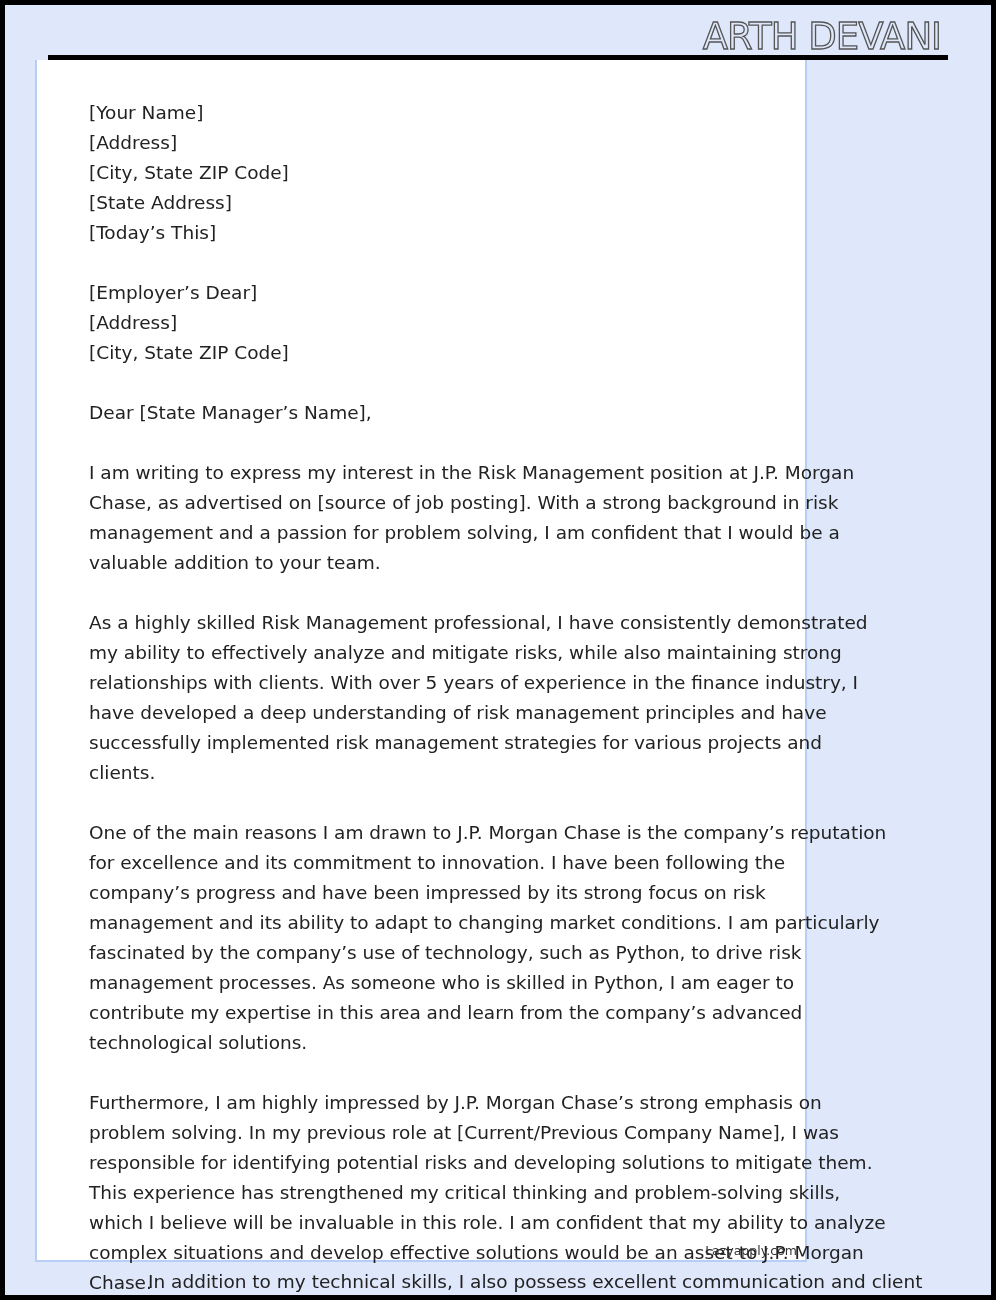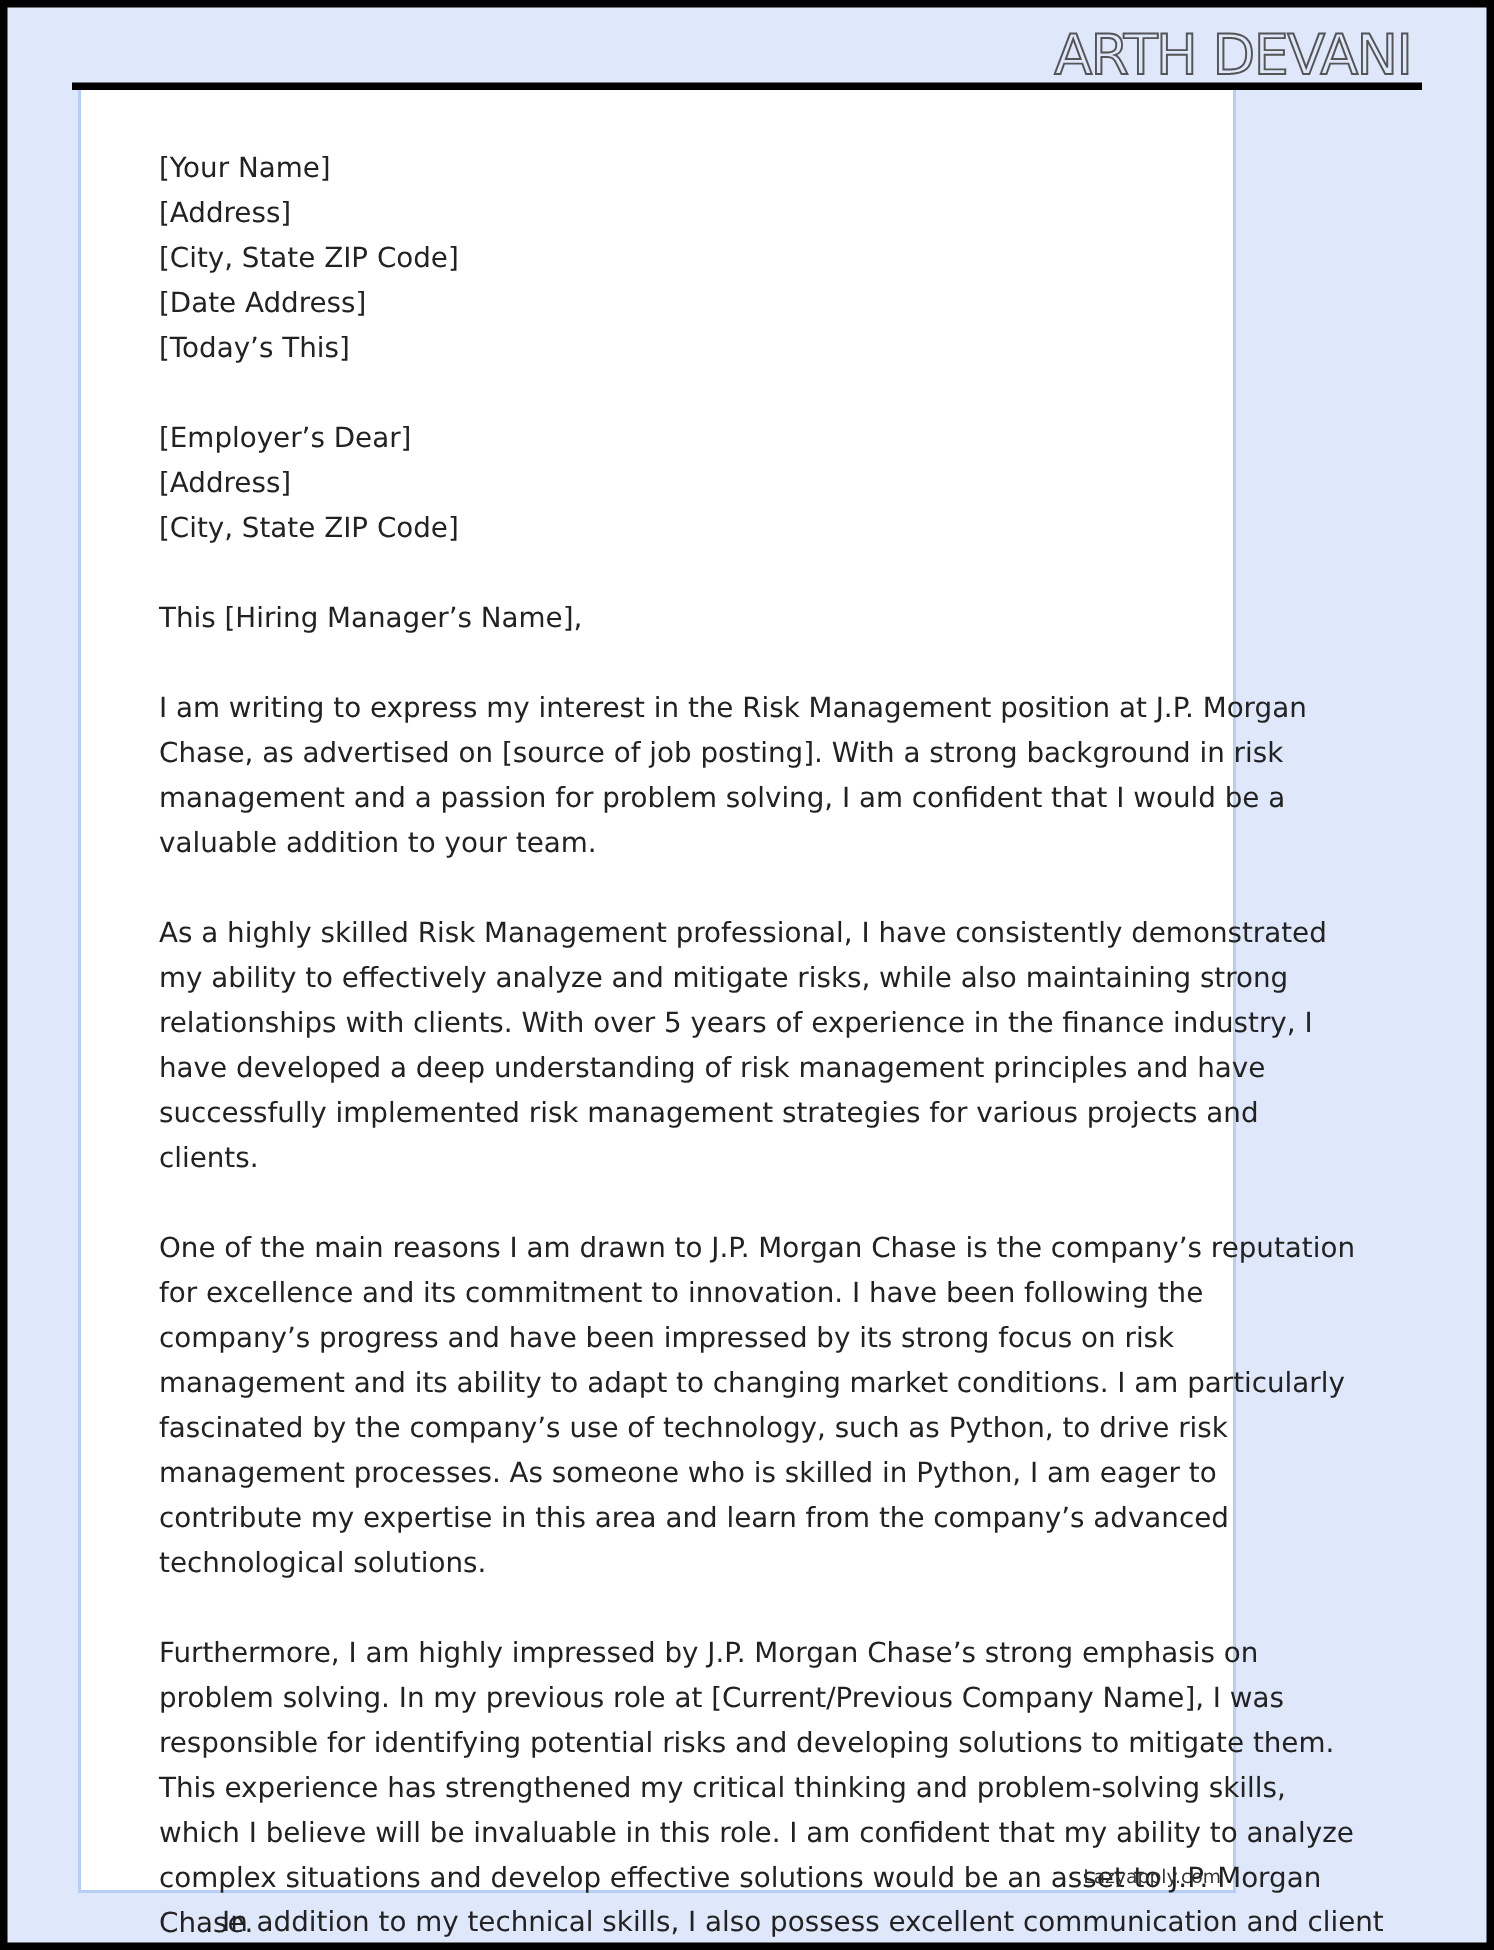--- a/index.html
+++ b/index.html
@@ -15,21 +15,21 @@
       font-size: 37px; letter-spacing: -1px; line-height: 40px;
       color: #dfe7fa;
       -webkit-text-stroke: 1.3px #555;
       font-weight: normal;
     }
     .header-rule {
       position: absolute; left: 43px; top: 50px; width: 900px; height: 5px;
       background: #000;
     }
     .card {
-      position: absolute; left: 47px; top: 55px; width: 772px; height: 1202px;
+      position: absolute; left: 30px; top: 55px; width: 772px; height: 1202px;
       background: #fff;
       border-left: 2px solid #b8cff5;
       border-right: 2px solid #b8cff5;
       border-bottom: 2px solid #b8cff5;
     }
     .letter {
       position: absolute; left: 52px; top: 38px; width: 800px;
       font-size: 18.5px; line-height: 30px; color: #222;
     }
     .letter .line { display: block; white-space: nowrap; }
@@ -50,31 +50,31 @@
 <div class="frame">
   <div class="header-name">ARTH DEVANI</div>
   <div class="header-rule"></div>
 
   <div class="card">
     <div class="letter">
       <div>
         <span class="line">[Your Name]</span>
         <span class="line">[Address]</span>
         <span class="line">[City, State ZIP Code]</span>
-        <span class="line">[Date Address]</span>
+        <span class="line">[State Address]</span>
         <span class="line">[Today’s This]</span>
       </div>
       <span class="gap"></span>
       <div>
         <span class="line">[Employer’s Dear]</span>
         <span class="line">[Address]</span>
         <span class="line">[City, State ZIP Code]</span>
       </div>
       <span class="gap"></span>
-      <p>This [Hiring Manager’s Name],</p>
+      <p>Dear [State Manager’s Name],</p>
       <p>I am writing to express my interest in the Risk Management position at J.P. Morgan Chase, as advertised on [source of job posting]. With a strong background in risk management and a passion for problem solving, I am confident that I would be a valuable addition to your team.</p>
       <p>As a highly skilled Risk Management professional, I have consistently demonstrated my ability to effectively analyze and mitigate risks, while also maintaining strong relationships with clients. With over 5 years of experience in the finance industry, I have developed a deep understanding of risk management principles and have successfully implemented risk management strategies for various projects and clients.</p>
       <p>One of the main reasons I am drawn to J.P. Morgan Chase is the company’s reputation for excellence and its commitment to innovation. I have been following the company’s progress and have been impressed by its strong focus on risk management and its ability to adapt to changing market conditions. I am particularly fascinated by the company’s use of technology, such as Python, to drive risk management processes. As someone who is skilled in Python, I am eager to contribute my expertise in this area and learn from the company’s advanced technological solutions.</p>
       <p>Furthermore, I am highly impressed by J.P. Morgan Chase’s strong emphasis on problem solving. In my previous role at [Current/Previous Company Name], I was responsible for identifying potential risks and developing solutions to mitigate them. This experience has strengthened my critical thinking and problem-solving skills, which I believe will be invaluable in this role. I am confident that my ability to analyze complex situations and develop effective solutions would be an asset to J.P. Morgan Chase.</p>
     </div>
     <div class="watermark">Lazyapply.com</div>
   </div>
 
   <div class="overflow">In addition to my technical skills, I also possess excellent communication and client</div>
 </div>

